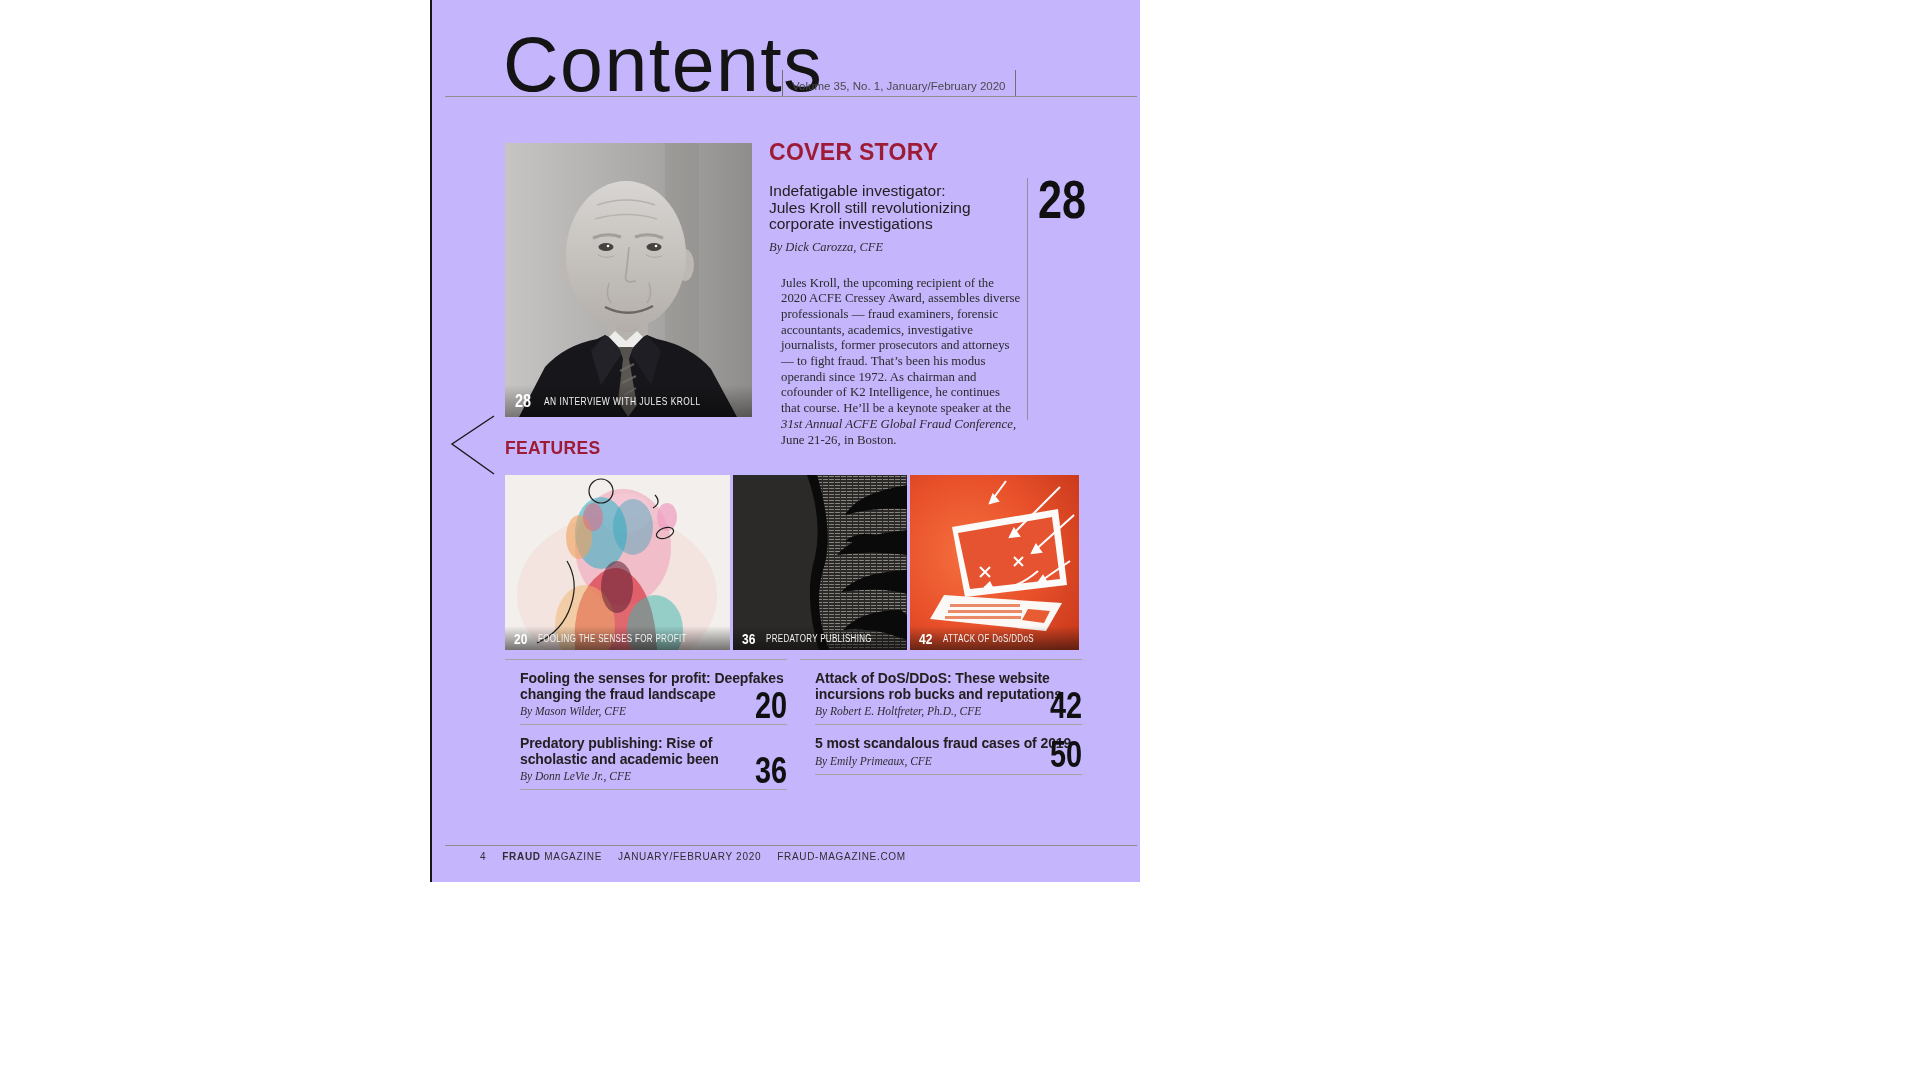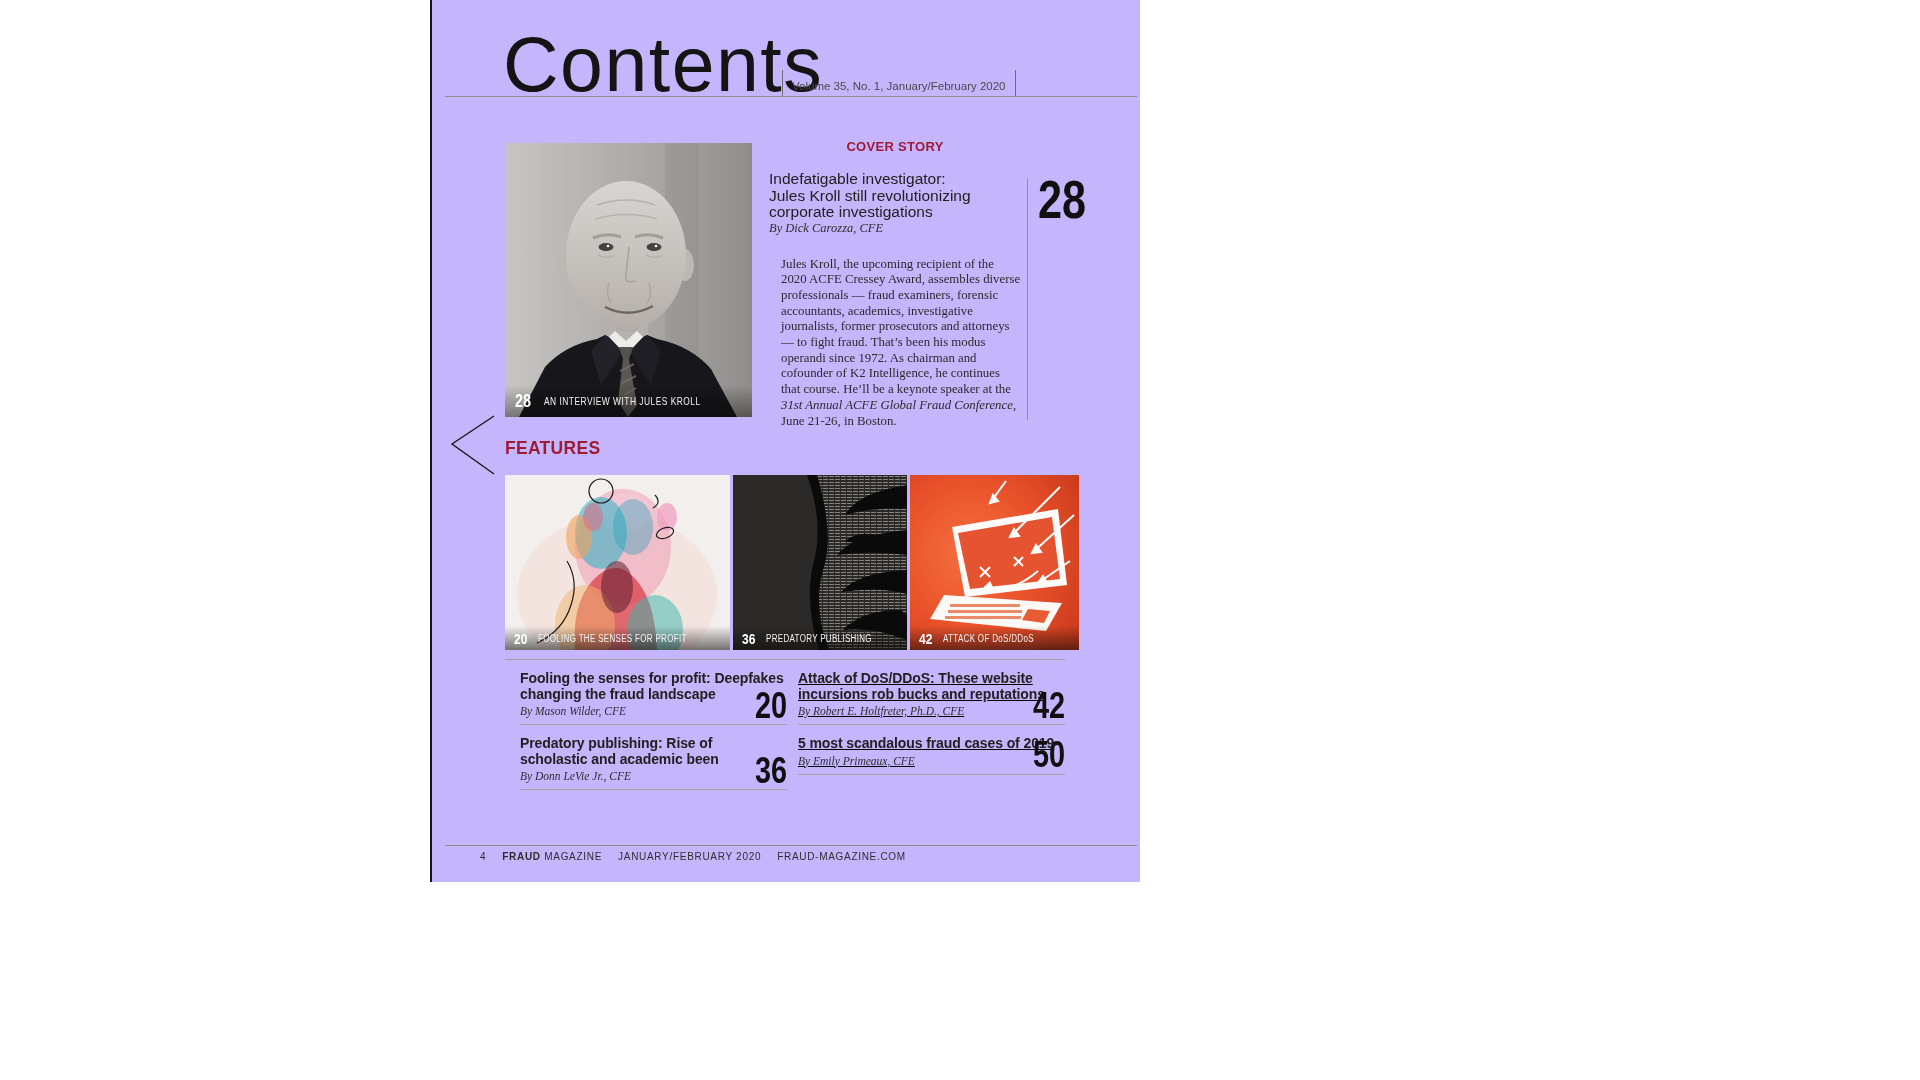--- a/index.html
+++ b/index.html
@@ -29,24 +29,24 @@
 
   
   .cover-photo{position:absolute;left:73px;top:143px;width:247px;height:274px;overflow:hidden;}
   .cover-photo svg{display:block;width:100%;height:100%;}
   .photo-cap{position:absolute;left:0;right:0;bottom:0;height:32px;display:flex;align-items:center;
     gap:9px;padding-left:10px;background:linear-gradient(rgba(0,0,0,0),rgba(0,0,0,.4));}
   .photo-cap-num{font-size:18px;font-weight:800;color:#fff;line-height:1;}
   .photo-cap-text{font-size:10.5px;color:#f2f2f2;letter-spacing:.6px;}
 
   .cover-text{position:absolute;left:337px;top:139px;width:252px;}
-  .section-label{font-size:13px;font-weight:700;color:var(--accent);letter-spacing:.3px;text-align:center;}
+  .section-label{font-size:23px;font-weight:700;color:var(--accent);letter-spacing:.3px;}
   .cover-headline{margin-top:17px;font-size:15.5px;line-height:16.5px;font-weight:400;color:var(--ink);}
   .hl{display:block;white-space:nowrap;}
-  .cover-byline{font-family:"Liberation Serif",serif;font-style:italic;
+  .cover-byline{margin-top:7px;font-family:"Liberation Serif",serif;font-style:italic;
     font-size:12.5px;color:#2e2e2e;}
   .cover-summary{margin-top:21px;font-family:"Liberation Serif",serif;font-size:12.8px;
     line-height:15.7px;color:#2b2b2b;margin-left:12px;}
   .ital{font-style:italic;}
   .cover-divider{position:absolute;left:595px;top:178px;width:1px;height:242px;background:#909090;}
   .cover-page-num{position:absolute;left:606px;top:172px;font-size:54px;font-weight:800;
     line-height:1;color:#101010;}
 
   
   .chevron{position:absolute;left:17px;top:414px;}
@@ -58,21 +58,21 @@
   #thumb2{left:301px;width:174px;}
   #thumb3{left:478px;width:169px;}
   .thumb svg{display:block;width:100%;height:100%;}
   .thumb-cap{position:absolute;left:0;right:0;bottom:0;height:24px;display:flex;align-items:center;
     gap:7px;padding-left:9px;background:linear-gradient(rgba(10,10,10,0),rgba(10,10,10,.55));}
   .thumb-cap-num{font-size:15px;font-weight:800;color:#fff;line-height:1;}
   .thumb-cap-text{font-size:10px;color:#f2f2f2;letter-spacing:.4px;}
 
   .toc-col{position:absolute;top:659px;width:282px;border-top:1px solid var(--entry-rule);}
   #toc-left{left:73px;}
-  #toc-right{left:351px;text-decoration:underline;}
+  #toc-right{left:368px;}
   .toc-entry{position:relative;border-bottom:1px solid var(--entry-rule);padding:11px 52px 7px 0;margin-left:15px;}
   .entry-title .tl{display:block;white-space:nowrap;font-size:14px;font-weight:700;
     color:var(--ink);line-height:15.5px;letter-spacing:-.1px;}
   .entry-byline{margin-top:3px;font-family:"Liberation Serif",serif;font-style:italic;
     font-size:11.5px;color:#2e2e2e;}
   .entry-num{position:absolute;right:0;bottom:3px;font-size:37px;font-weight:800;
     line-height:.82;color:#101010;}
 
   
   .footer-rule{position:absolute;left:13px;top:845px;width:692px;height:1px;background:var(--rule);}

